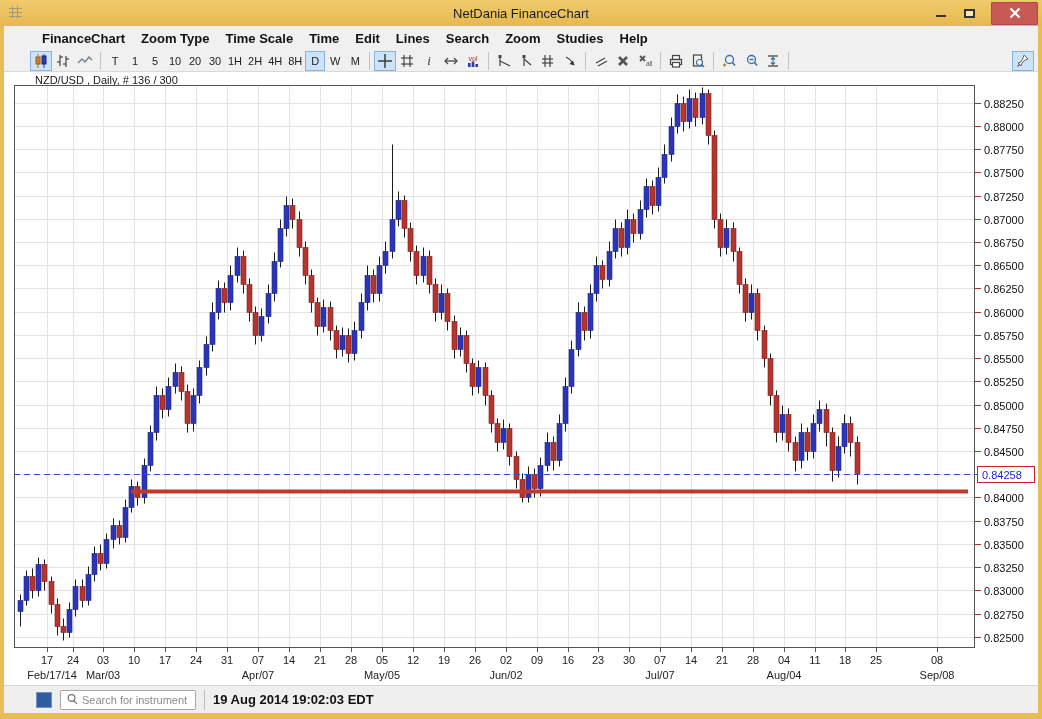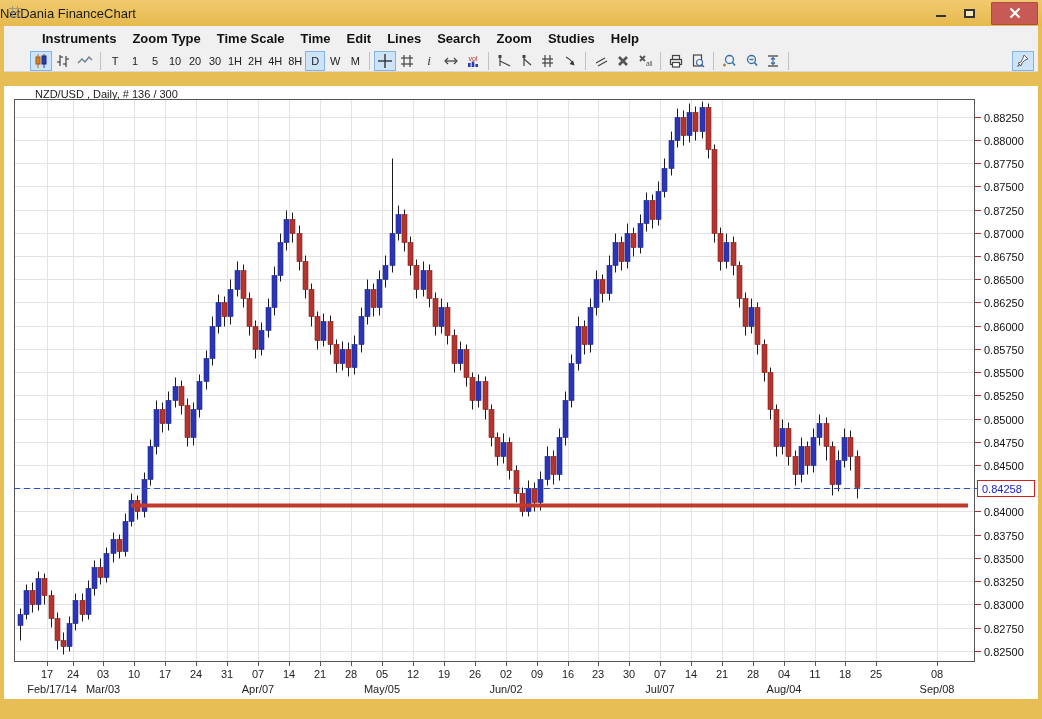--- a/index.html
+++ b/index.html
@@ -4,21 +4,21 @@
 <style>
   * { margin:0; padding:0; box-sizing:border-box; }
   html,body { width:1042px; height:719px; font-family:"Liberation Sans",sans-serif; }
   .window { position:relative; width:1042px; height:719px; background:#e7bd55; overflow:hidden; }
 
   
   .titlebar { position:absolute; left:0; top:0; width:1042px; height:26px;
     background:linear-gradient(#f0ca6e,#e6b94e); display:flex; align-items:center; }
   .app-icon { position:absolute; left:9px; top:6px; width:15px; height:14px; opacity:.75; }
   .app-icon div { position:absolute; background:#8a8a86; }
-  .title { width:100%; font-size:13px; color:#1c1c1c; }
+  .title { width:100%; text-align:center; font-size:13px; color:#1c1c1c; }
   .winbtns { position:absolute; right:4px; top:0; height:26px; display:flex; align-items:center; }
   .winbtn { width:28px; height:20px; display:flex; align-items:center; justify-content:center; cursor:default; }
   .glyph-min { width:10px; height:2px; background:#333; margin-top:6px; }
   .glyph-max { width:11px; height:9px; border:2px solid #333; background:#f7e6b8; }
   .winbtn.close { width:47px; height:23px; background:#c75a54; border:1px solid #b04a46; border-radius:1px; margin-left:8px; }
 
   
   .menubar { position:absolute; left:4px; top:26px; width:1034px; height:24px; background:#f0f0f0;
     display:flex; align-items:center; padding-left:30px; }
   .menu-item { font-size:13px; font-weight:bold; color:#111; padding:2px 8px; cursor:default; }
@@ -27,21 +27,21 @@
   .toolbar { position:absolute; left:4px; top:50px; width:1034px; height:22px; background:#f0f0f0;
     border-bottom:1px solid #d9d9d9; display:flex; align-items:center; padding-left:26px; }
   .tb { height:20px; min-width:20px; padding:0 2px; display:flex; align-items:center; justify-content:center;
     font-size:11px; color:#222; border:1px solid transparent; cursor:default; }
   .tb.sel { background:#cde3f7; border:1px solid #86b3e2; }
   .tb svg { display:block; }
   .tbsep { width:1px; height:18px; background:#c2c2c2; margin:0 4px; }
   .tb-pin { position:absolute; right:4px; top:1px; }
 
   
-  .chartpanel { position:absolute; left:4px; top:72px; width:1034px; height:613px; background:#ffffff;margin-top:14px; }
+  .chartpanel { position:absolute; left:4px; top:72px; width:1034px; height:613px; background:#ffffff; }
   .chart-label { position:absolute; left:31px; top:2px; font-size:11px; color:#1a1a1a; }
   #chart { position:absolute; left:10px; top:13px; }
 
   
   .statusbar { position:absolute; left:4px; top:685px; width:1034px; height:28px; background:#efefef;
     border-top:1px solid #d7d7d7; display:flex; align-items:center; }
   .status-icon { width:16px; height:16px; margin-left:32px; background:#2f5c9e; border:1px solid #6e93bd; }
   .searchbox { position:relative; margin-left:8px; width:136px; height:20px; background:#fff;
     border:1px solid #a9a9a9; border-radius:2px; display:flex; align-items:center; }
   .searchbox svg { margin:0 3px 0 5px; flex:0 0 auto; }
@@ -74,21 +74,21 @@
         </div>
       <div class="winbtn close">
         <svg width="12" height="12" viewBox="0 0 12 12">
           <path d="M1.5 1.5 L10.5 10.5 M10.5 1.5 L1.5 10.5" stroke="#ffffff" stroke-width="2.2"></path>
         </svg>
       </div>
     </div>
   </div>
 
   <div class="menubar" id="menubar">
-      <span class="menu-item">Instruments</span>
+      <span class="menu-item">FinanceChart</span>
       <span class="menu-item">Zoom Type</span>
       <span class="menu-item">Time Scale</span>
       <span class="menu-item">Time</span>
       <span class="menu-item">Edit</span>
       <span class="menu-item">Lines</span>
       <span class="menu-item">Search</span>
       <span class="menu-item">Zoom</span>
       <span class="menu-item">Studies</span>
       <span class="menu-item">Help</span>
     </div>
@@ -982,14 +982,26 @@
           <text x="244" y="594">Apr/07</text>
           <text x="368" y="594">May/05</text>
           <text x="492" y="594">Jun/02</text>
           <text x="646" y="594">Jul/07</text>
           <text x="770" y="594">Aug/04</text>
           <text x="923" y="594">Sep/08</text>
         </g>
       </svg>
   </div>
 
+  <div class="statusbar">
+    <div class="status-icon"></div>
+    <div class="searchbox">
+      <svg width="13" height="13" viewBox="0 0 13 13">
+        <circle cx="5.5" cy="5" r="3.4" fill="none" stroke="#777" stroke-width="1.2"></circle>
+        <line x1="8" y1="7.8" x2="11" y2="10.8" stroke="#777" stroke-width="1.2"></line>
+      </svg>
+      <input type="text" placeholder="Search for instrument" style="">
+    </div>
+    <div class="status-sep"></div>
+    <div class="timestamp">19 Aug 2014 19:02:03 EDT</div>
+  </div>
 
 </div>
 
 </body></html>

